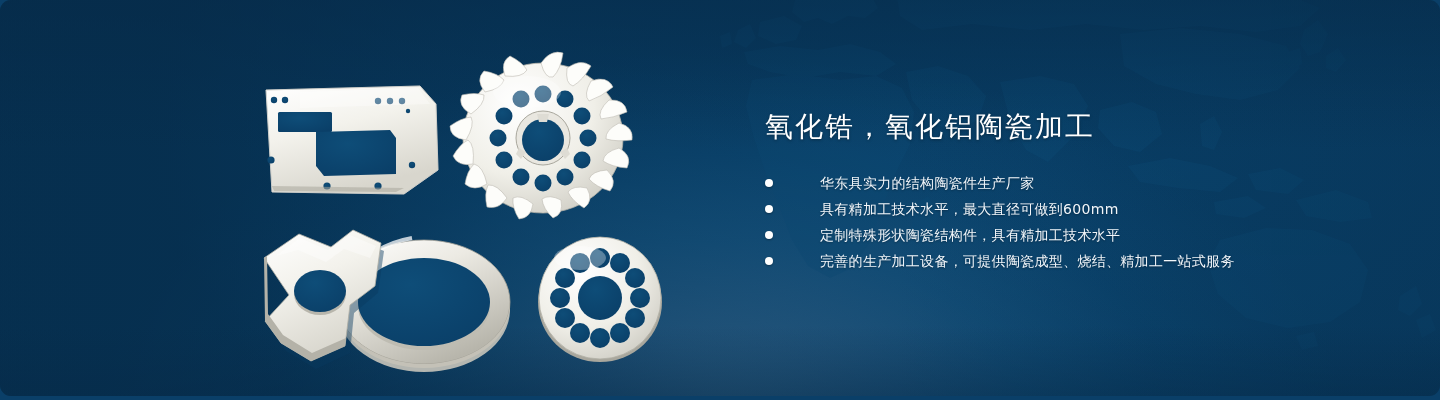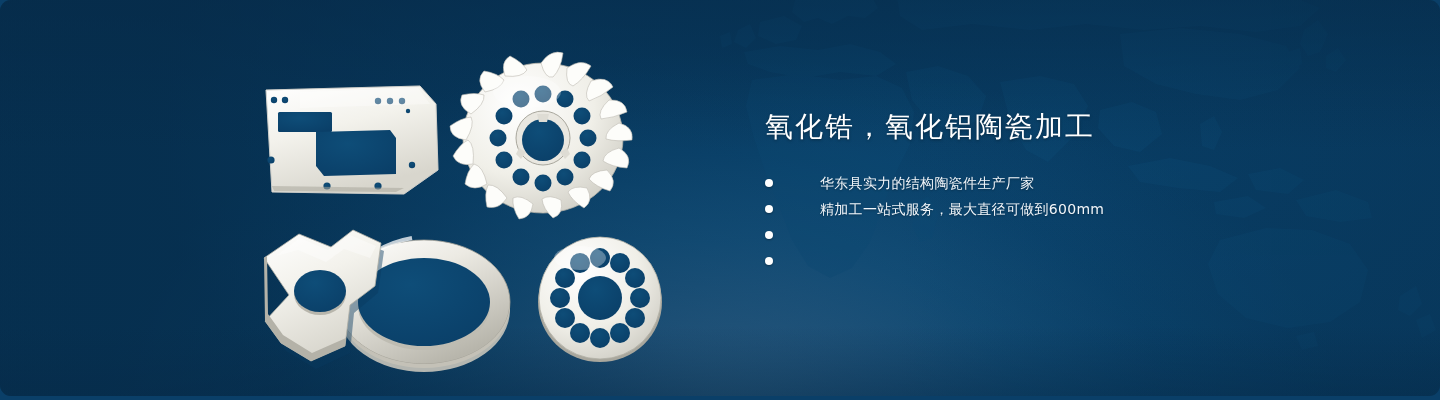--- a/index.html
+++ b/index.html
@@ -303,24 +303,26 @@
   <div class="copy">
     <div class="headline">氧化锆，氧化铝陶瓷加工</div>
 
     <div class="bullets">
       <div class="bullet">
         <span class="dot"></span>
         <span class="bullet-text">华东具实力的结构陶瓷件生产厂家</span>
       </div>
       <div class="bullet">
         <span class="dot"></span>
-        <span class="bullet-text">精加工一站式服务，最大直径可做到600mm</span>
+        <span class="bullet-text">具有精加工技术水平，最大直径可做到600mm</span>
       </div>
       <div class="bullet">
         <span class="dot"></span>
+        <span class="bullet-text">定制特殊形状陶瓷结构件，具有精加工技术水平</span>
       </div>
       <div class="bullet">
         <span class="dot"></span>
+        <span class="bullet-text">完善的生产加工设备，可提供陶瓷成型、烧结、精加工一站式服务</span>
       </div>
     </div>
   </div>
 
 </div>
 
 </body></html>

